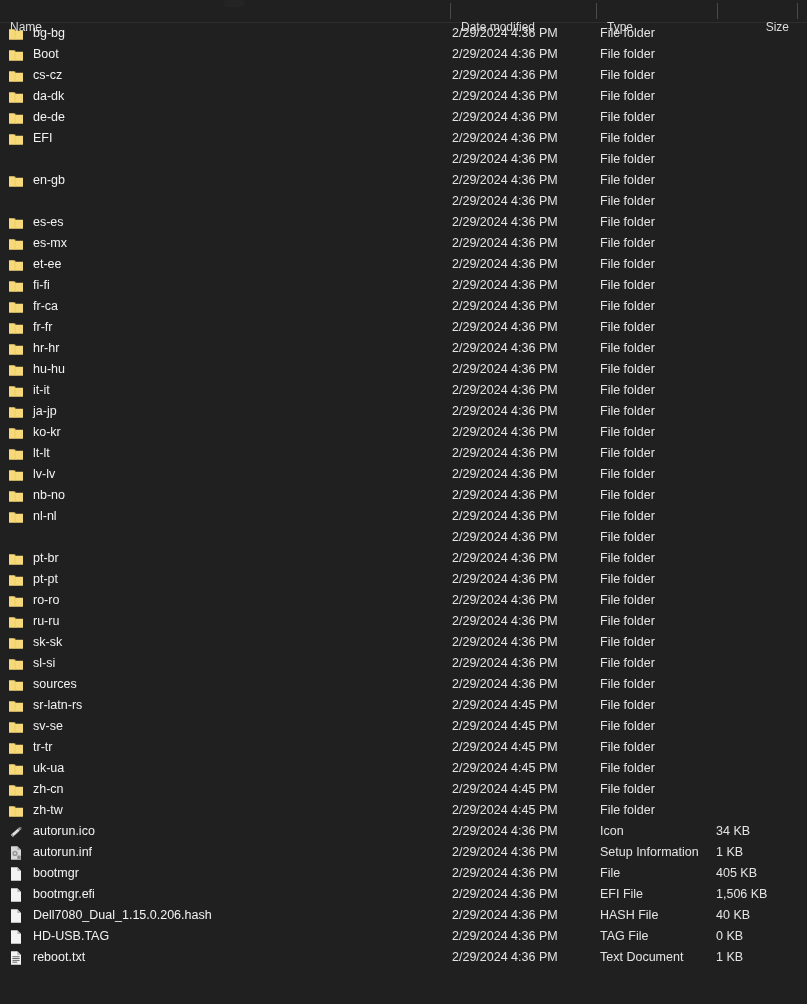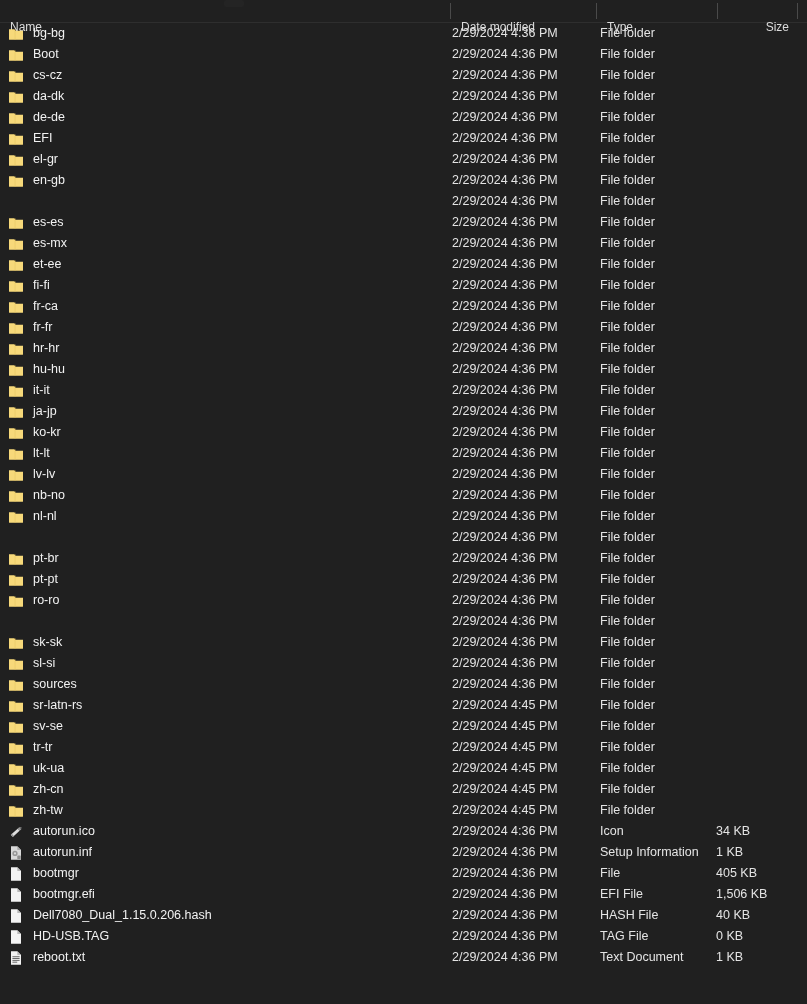--- a/index.html
+++ b/index.html
@@ -251,31 +251,20 @@
               </svg>
             </span>
             <span class="name-label">EFI</span>
           </div>
         </div>
         <div class="cell c-date">2/29/2024 4:36 PM</div>
         <div class="cell c-type">File folder</div>
         <div class="cell c-size"></div>
       </div>
       <div class="row">
-        <div class="cell c-name">
-          <div class="name-wrap">
-            <span class="icon">
-              <svg width="16" height="16" viewBox="0 0 16 16">
-                <path d="M1 3.2h5.2l1.3 1.6H15v8.4a.6.6 0 0 1-.6.6H1.6a.6.6 0 0 1-.6-.6z" fill="#f7d97a"></path>
-                <rect x="6.6" y="3.2" width="0.9" height="10.6" fill="#e4c25f" opacity="0.55"></rect>
-              </svg>
-            </span>
-            <span class="name-label">el-gr</span>
-          </div>
-        </div>
         <div class="cell c-date">2/29/2024 4:36 PM</div>
         <div class="cell c-type">File folder</div>
         <div class="cell c-size"></div>
       </div>
       <div class="row">
         <div class="cell c-name">
           <div class="name-wrap">
             <span class="icon">
               <svg width="16" height="16" viewBox="0 0 16 16">
                 <path d="M1 3.2h5.2l1.3 1.6H15v8.4a.6.6 0 0 1-.6.6H1.6a.6.6 0 0 1-.6-.6z" fill="#f7d97a"></path>
@@ -581,20 +570,31 @@
               </svg>
             </span>
             <span class="name-label">ro-ro</span>
           </div>
         </div>
         <div class="cell c-date">2/29/2024 4:36 PM</div>
         <div class="cell c-type">File folder</div>
         <div class="cell c-size"></div>
       </div>
       <div class="row">
+        <div class="cell c-name">
+          <div class="name-wrap">
+            <span class="icon">
+              <svg width="16" height="16" viewBox="0 0 16 16">
+                <path d="M1 3.2h5.2l1.3 1.6H15v8.4a.6.6 0 0 1-.6.6H1.6a.6.6 0 0 1-.6-.6z" fill="#f7d97a"></path>
+                <rect x="6.6" y="3.2" width="0.9" height="10.6" fill="#e4c25f" opacity="0.55"></rect>
+              </svg>
+            </span>
+            <span class="name-label">ru-ru</span>
+          </div>
+        </div>
         <div class="cell c-date">2/29/2024 4:36 PM</div>
         <div class="cell c-type">File folder</div>
         <div class="cell c-size"></div>
       </div>
       <div class="row">
         <div class="cell c-name">
           <div class="name-wrap">
             <span class="icon">
               <svg width="16" height="16" viewBox="0 0 16 16">
                 <path d="M1 3.2h5.2l1.3 1.6H15v8.4a.6.6 0 0 1-.6.6H1.6a.6.6 0 0 1-.6-.6z" fill="#f7d97a"></path>

